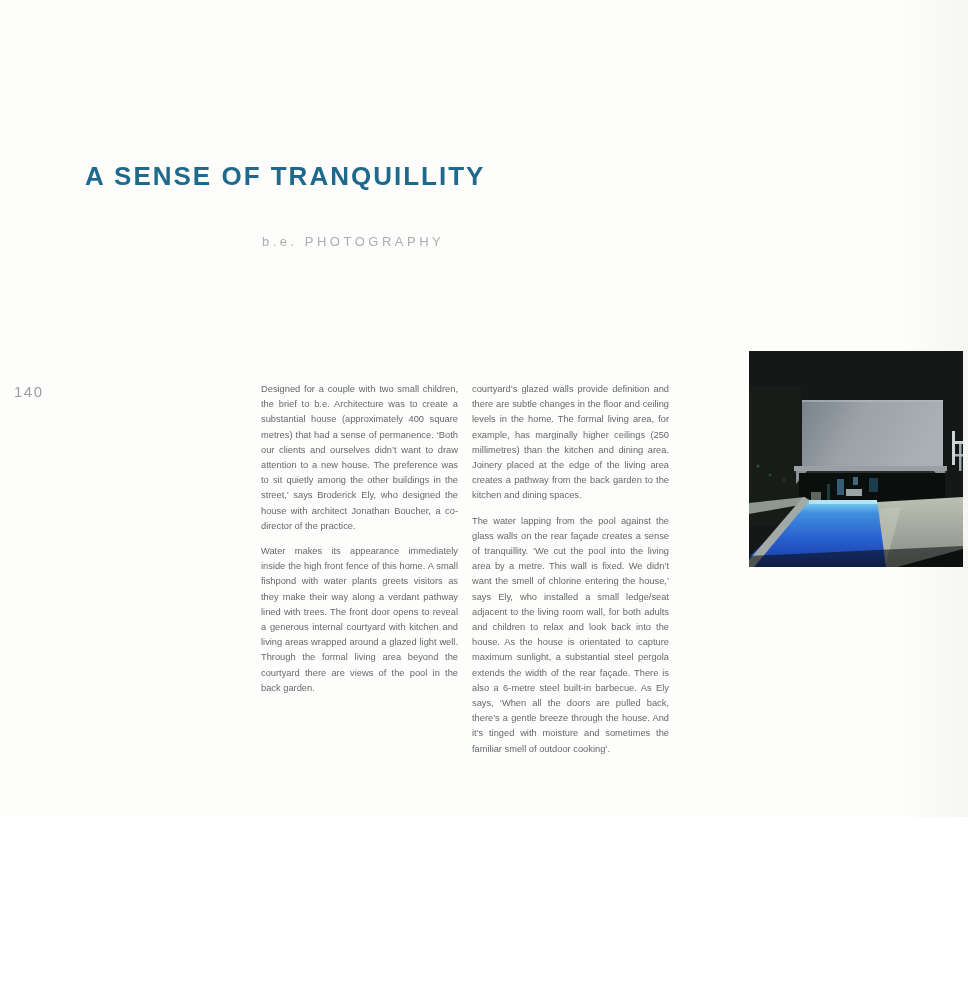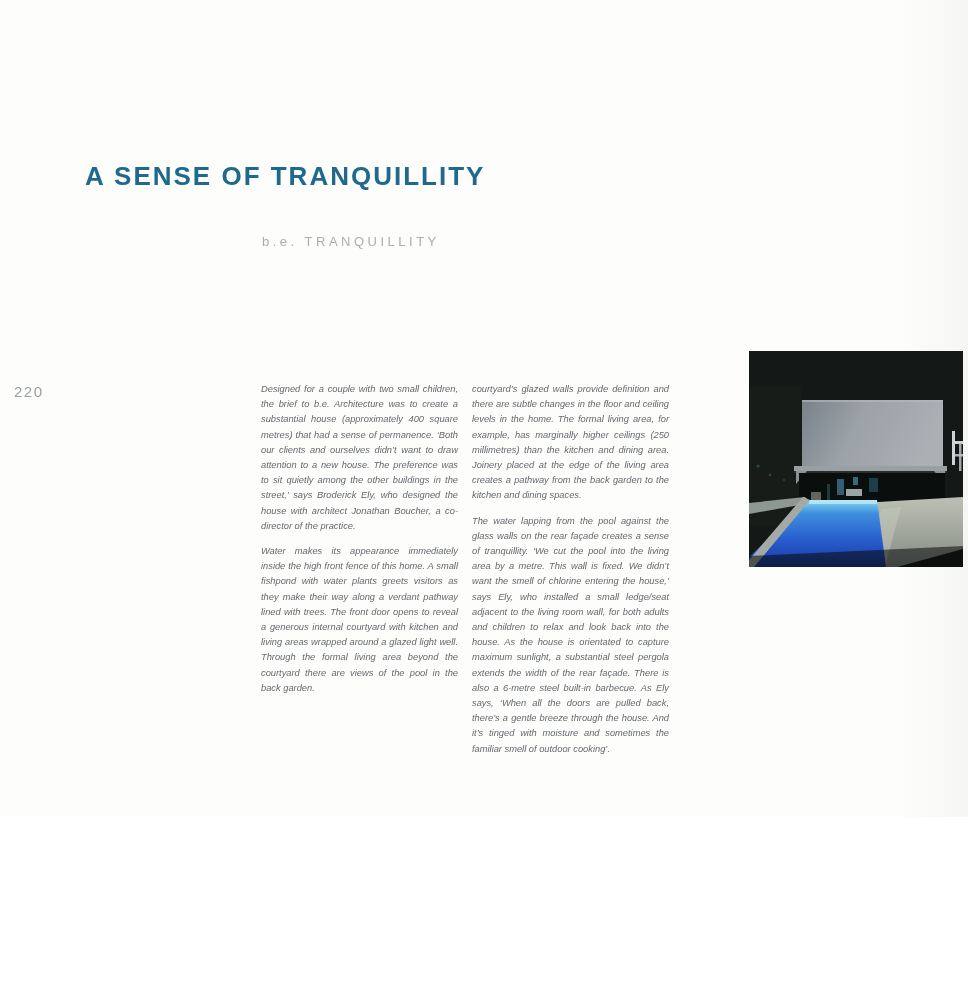--- a/index.html
+++ b/index.html
@@ -32,21 +32,21 @@
   .text-columns {
     position:absolute; left:261px; top:382px;
     display:flex; gap:14px;
   }
   .col {
     width:197px;
     font-size:9.3px; line-height:15.2px;
     color:#64696d;
     text-align:justify;
   }
-  .col p { margin:0 0 10px 0;font-style:italic; }
+  .col p { margin:0 0 10px 0; }
   .col p:last-child { margin-bottom:0; }
   .house-photo {
     position:absolute; left:749px; top:351px;
     width:214px; height:216px;
   }
   .house-photo svg { display:block; width:100%; height:100%; }
   .photo-credit {
     position:absolute; left:85px; top:929px;
     font-size:10.5px; letter-spacing:3.2px;
     color:#b3b8ba; white-space:nowrap;margin-left:16px;
@@ -54,23 +54,23 @@
 </style>
 </head>
 <body>
 
 <div class="page">
 
   <div class="edge-shade"></div>
 
   <h1 class="article-title" style="margin:0; font-weight:bold;">A SENSE OF TRANQUILLITY</h1>
 
-  <div class="studio-name">b.e. TRANQUILLITY</div>
+  <div class="studio-name">b.e. PHOTOGRAPHY</div>
 
-  <div class="page-number">220</div>
+  <div class="page-number">140</div>
 
   <div class="text-columns">
     <div class="col">
       <p>Designed for a couple with two small children, the brief to b.e. Architecture was to create a substantial house (approximately 400 square metres) that had a sense of permanence. ‘Both our clients and ourselves didn’t want to draw attention to a new house. The preference was to sit quietly among the other buildings in the street,’ says Broderick Ely, who designed the house with architect Jonathan Boucher, a co-director of the practice.</p>
       <p>Water makes its appearance immediately inside the high front fence of this home. A small fishpond with water plants greets visitors as they make their way along a verdant pathway lined with trees. The front door opens to reveal a generous internal courtyard with kitchen and living areas wrapped around a glazed light well. Through the formal living area beyond the courtyard there are views of the pool in the back garden.</p>
     </div>
     <div class="col">
       <p>courtyard’s glazed walls provide definition and there are subtle changes in the floor and ceiling levels in the home. The formal living area, for example, has marginally higher ceilings (250 millimetres) than the kitchen and dining area. Joinery placed at the edge of the living area creates a pathway from the back garden to the kitchen and dining spaces.</p>
       <p>The water lapping from the pool against the glass walls on the rear façade creates a sense of tranquillity. ‘We cut the pool into the living area by a metre. This wall is fixed. We didn’t want the smell of chlorine entering the house,’ says Ely, who installed a small ledge/seat adjacent to the living room wall, for both adults and children to relax and look back into the house. As the house is orientated to capture maximum sunlight, a substantial steel pergola extends the width of the rear façade. There is also a 6-metre steel built-in barbecue. As Ely says, ‘When all the doors are pulled back, there’s a gentle breeze through the house. And it’s tinged with moisture and sometimes the familiar smell of outdoor cooking’.</p>
     </div>

